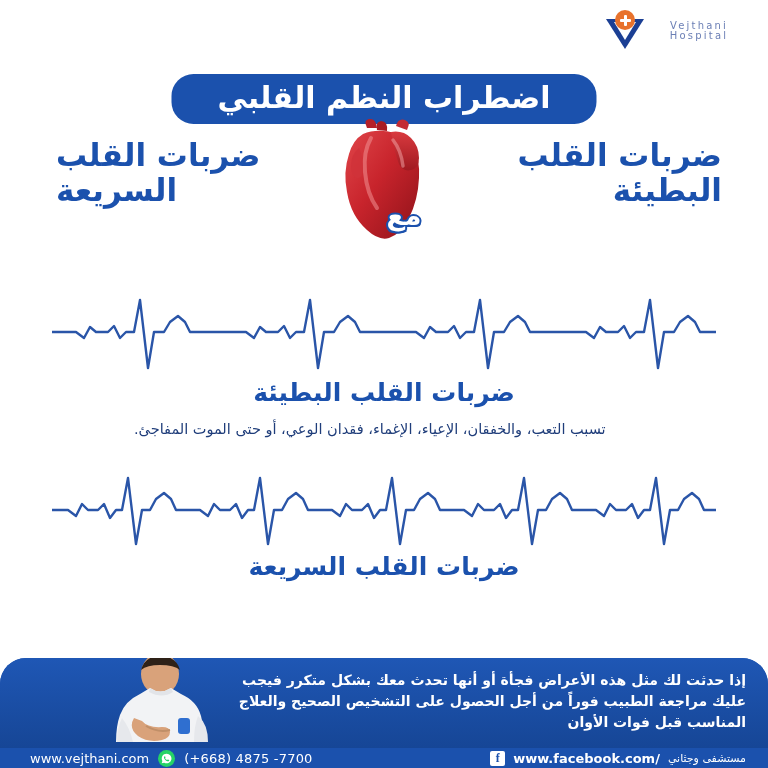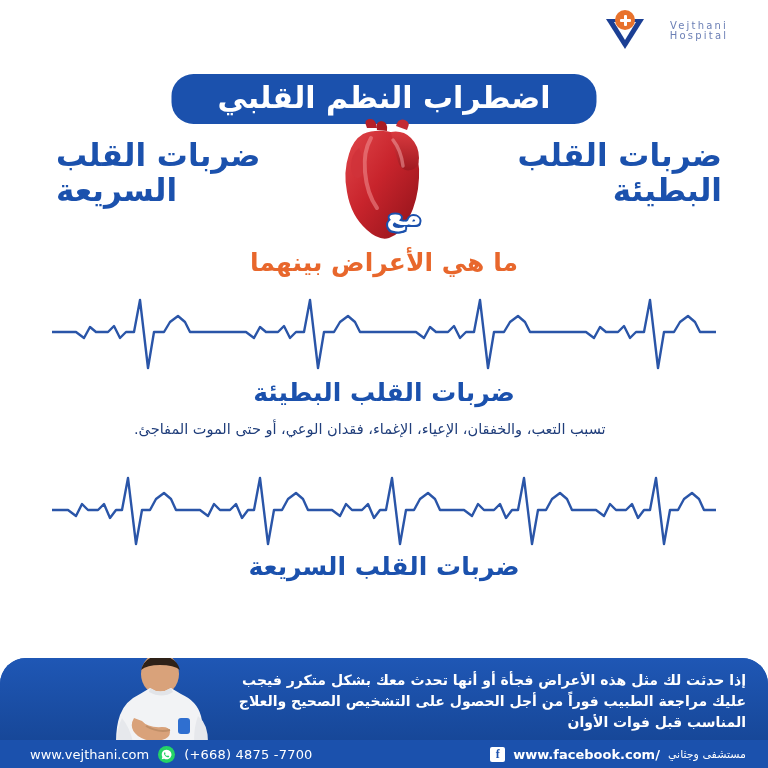--- a/index.html
+++ b/index.html
@@ -251,21 +251,21 @@
     width: 150px;
     height: 84px;
   }
   .patient svg { display: block; width: 150px; height: 84px; }
 
   .contact-bar {
     position: absolute;
     left: 0;
     bottom: 0;
     width: 768px;
-    height: 28px;
+    height: 20px;
     background: #1b51ad;
     display: flex;
     align-items: center;
   }
   .contact-left {
     position: absolute;
     left: 30px;
     display: flex;
     align-items: center;
     gap: 9px;
@@ -345,21 +345,20 @@
         <path d="M58 14 q12 -2 20 6 q8 8 8 20 q0 10 -8 12 q-8 2 -12 -6 q-4 -10 -8 -32 z" fill="url(#hg2)"></path>
         <path d="M38 20 q-8 14 -6 34 q2 22 12 36" stroke="#f08f92" stroke-width="4" fill="none" opacity="0.55" stroke-linecap="round"></path>
         <path d="M60 22 q8 10 10 26" stroke="#f3a7a9" stroke-width="3.5" fill="none" opacity="0.5" stroke-linecap="round"></path>
         <path d="M44 12 q-2 -8 4 -9 q7 0 6 10 z" fill="#a81c24"></path>
         <path d="M26 30 q-8 6 -8 18 q0 10 6 12 q6 1 6 -10 q0 -12 -4 -20 z" fill="#d0333a" opacity="0.85"></path>
       </svg>
       <div class="heart-label">مع</div>
     </div>
   </div>
 
-  <div class="question">ما هي الأعراض بينهما</div>
 
   <div class="ecg ecg-slow">
     <svg viewBox="0 0 664 86" preserveAspectRatio="none" xmlns="http://www.w3.org/2000/svg">
       <path d="M0,46 L24,46 L32,52 L38,41 L44,46 L56,46 L62,40 L68,52 L74,46
                L82,46 L88,14 L96,82 L102,46 L112,46 L118,36 L126,30 L133,36 L138,46 L170,46
                L194,46 L202,52 L208,41 L214,46 L226,46 L232,40 L238,52 L244,46
                L252,46 L258,14 L266,82 L272,46 L282,46 L288,36 L296,30 L303,36 L308,46 L340,46
                L364,46 L372,52 L378,41 L384,46 L396,46 L402,40 L408,52 L414,46
                L422,46 L428,14 L436,82 L442,46 L452,46 L458,36 L466,30 L473,36 L478,46 L510,46
                L534,46 L542,52 L548,41 L554,46 L566,46 L572,40 L578,52 L584,46

